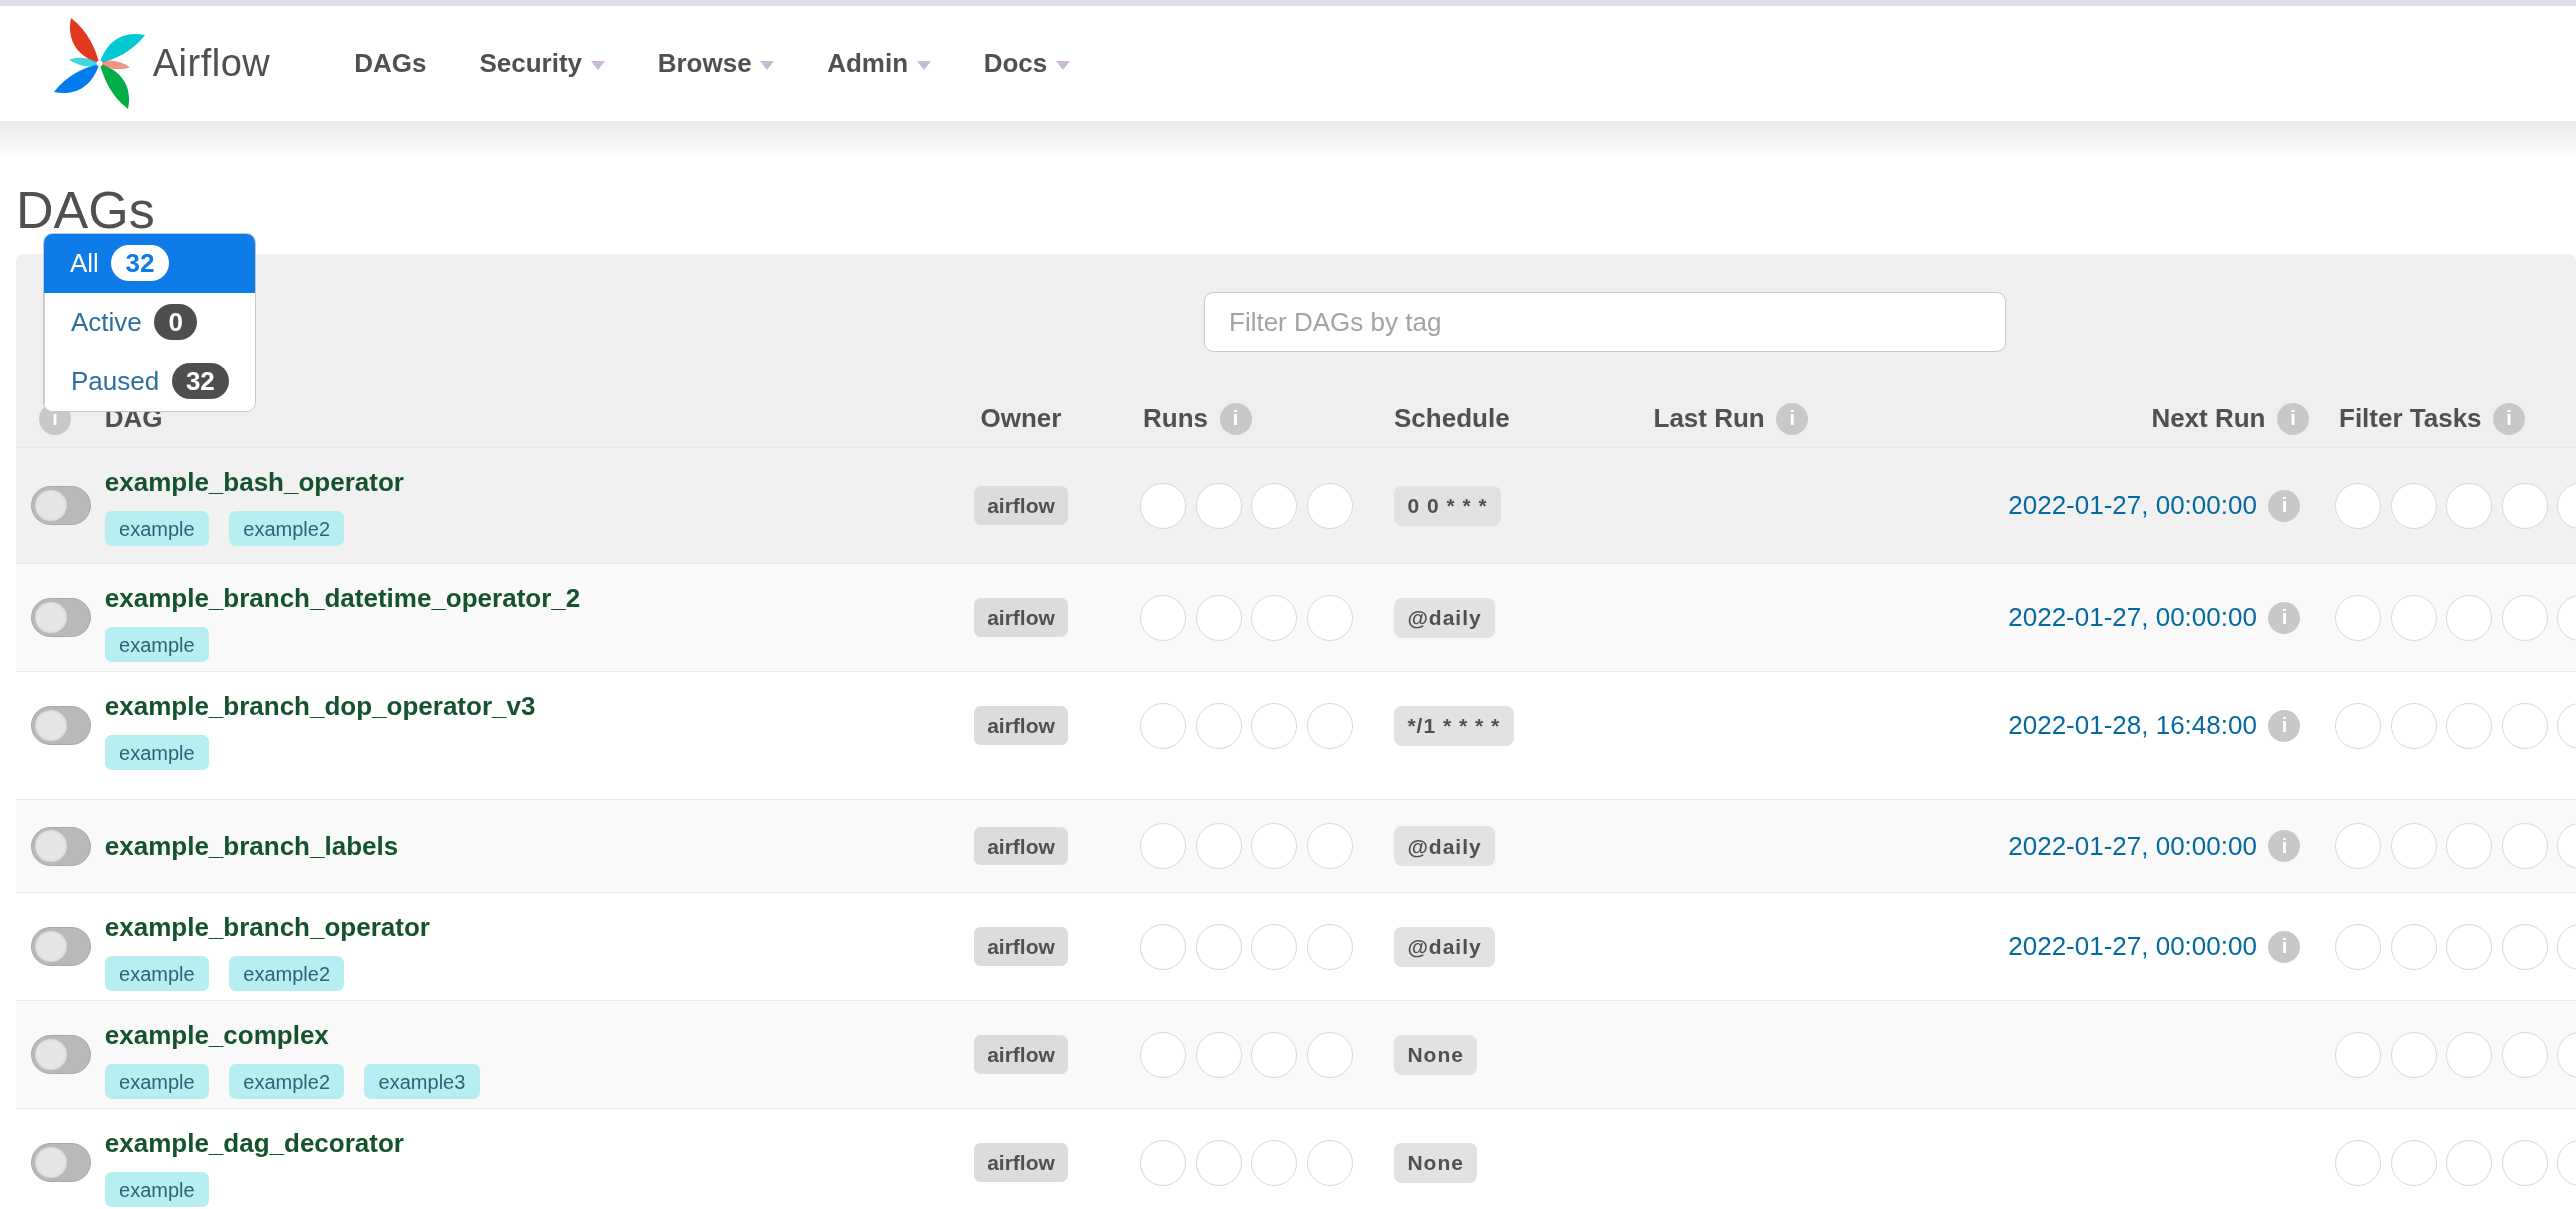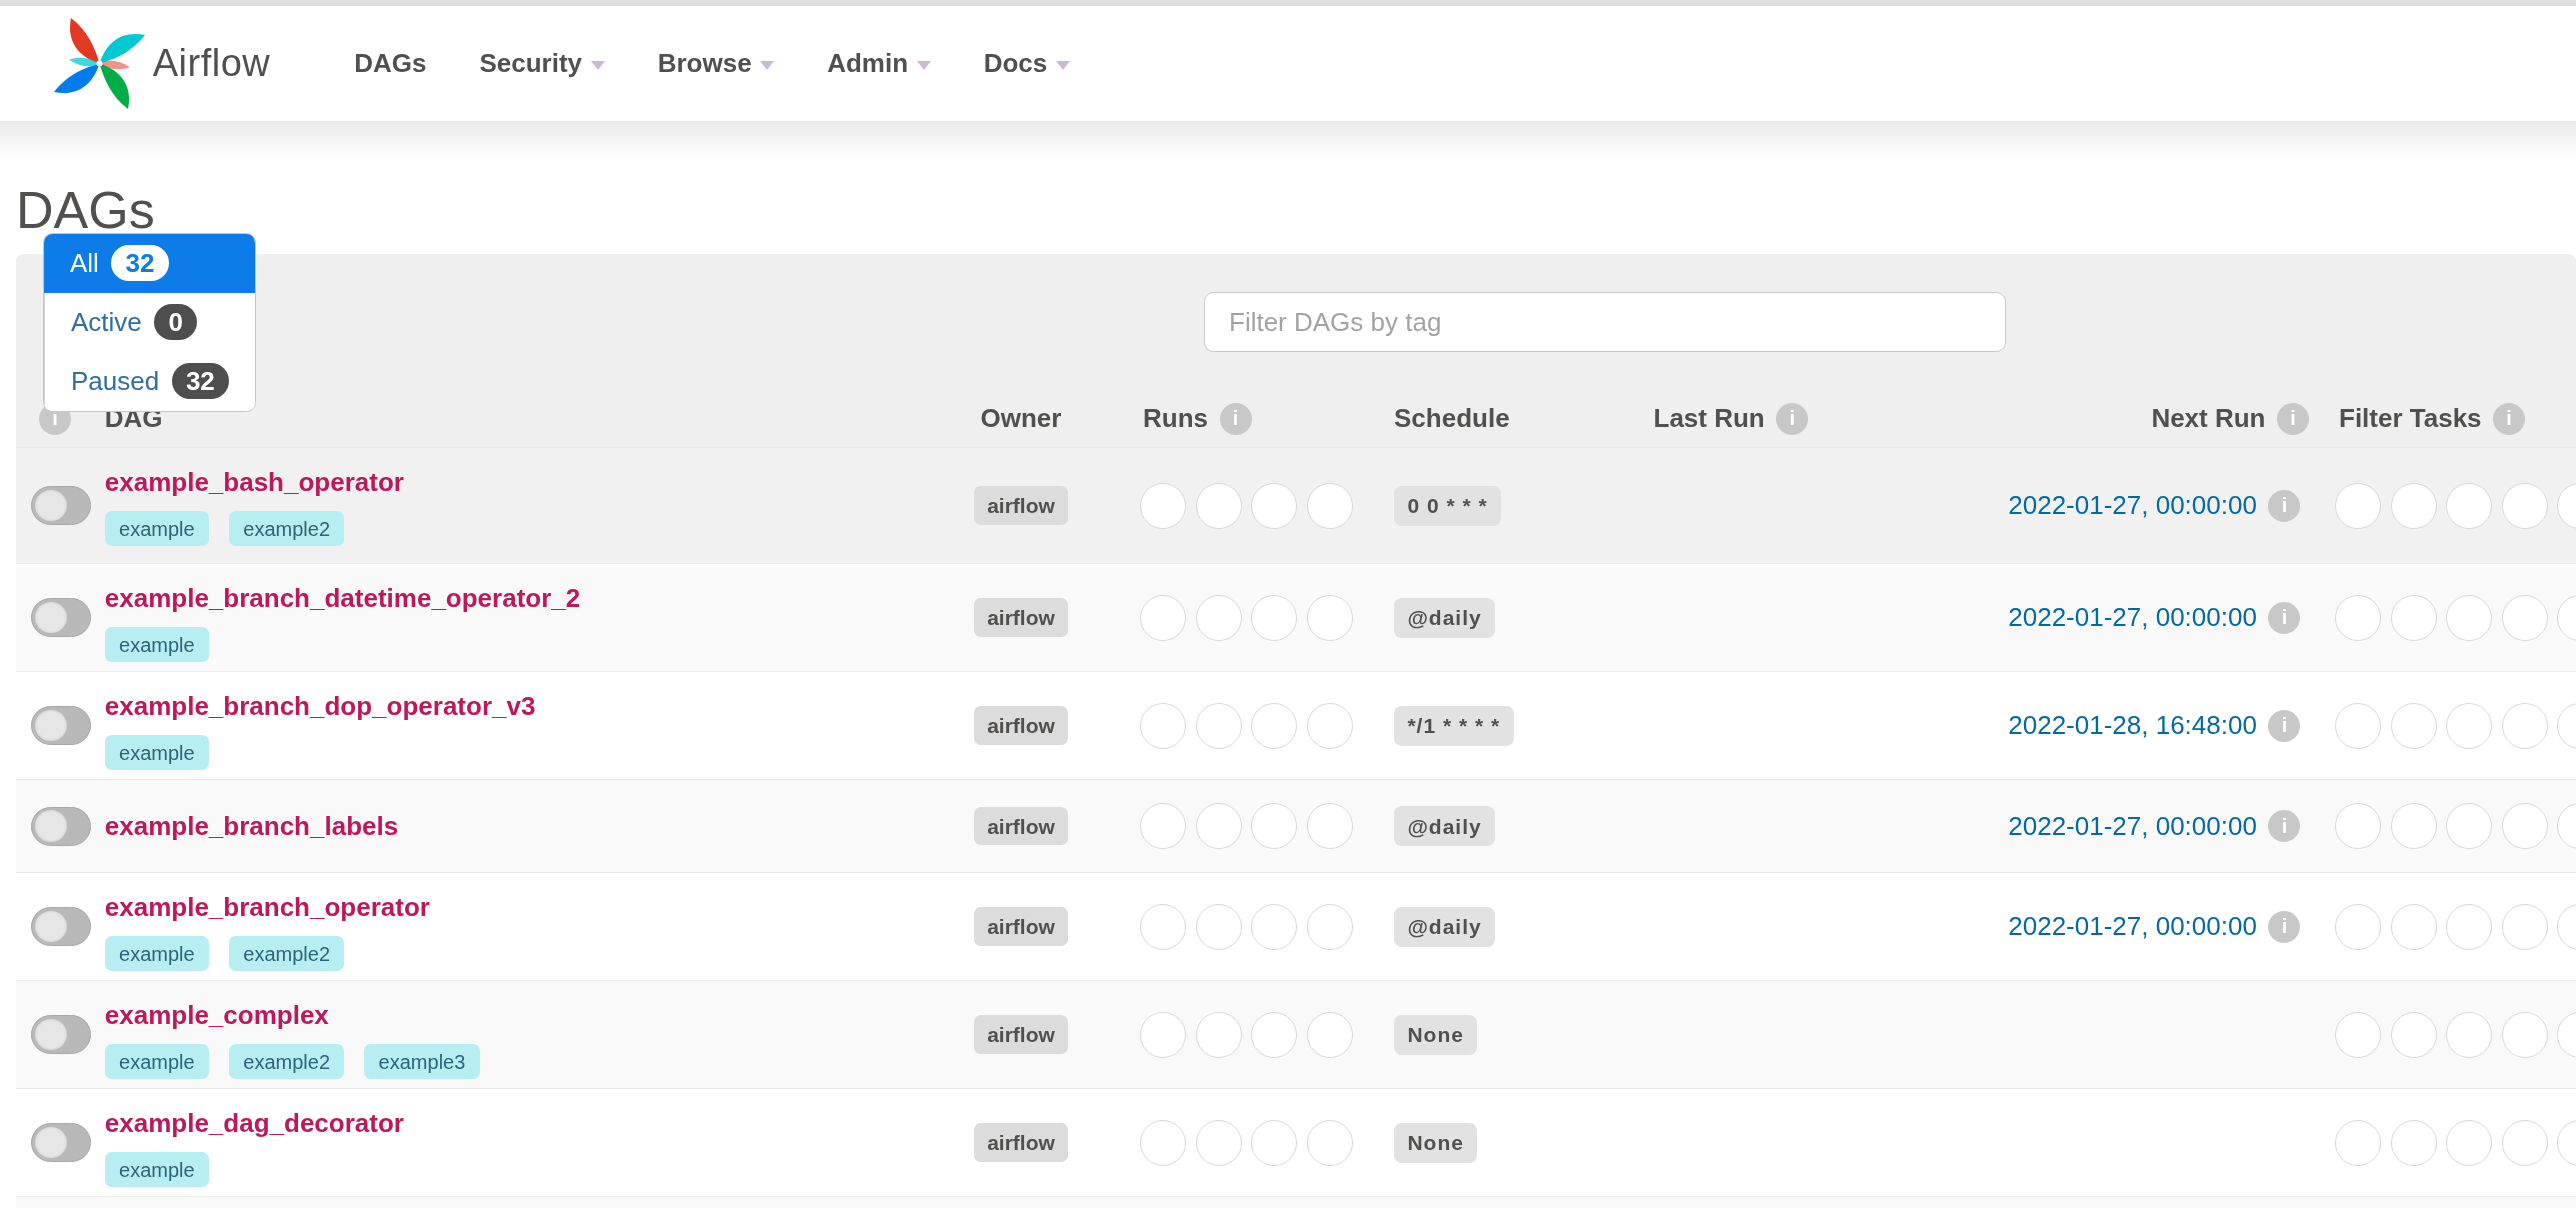--- a/index.html
+++ b/index.html
@@ -57,21 +57,21 @@
   .cell { display:flex; align-items:center; }
   .c-toggle { padding-left:15.3px; }
   .c-dag { flex-direction:column; align-items:flex-start; justify-content:flex-start; padding:19px 0 0 4.8px; }
   .c-dag.no-tags { justify-content:center; padding-top:0; }
   .c-owner { justify-content:center; }
   .c-runs { padding-left:52px; gap:9.5px; }
   .c-sched { padding-left:20px; }
   .c-next { justify-content:flex-end; gap:11.5px; padding-right:8.6px; }
   .c-recent { padding-left:26px; gap:9.5px; }
 
-  .dag-name { font-size:26px; font-weight:700; color:#be185d; text-decoration:none; line-height:30.5px; cursor:pointer; }
+  .dag-name { font-size:26px; font-weight:700; color:#14532d; text-decoration:none; line-height:30.5px; cursor:pointer; }
   .tag-row { display:flex; gap:20px; margin-top:13.4px; }
   .tag { background:#b7eef2; color:#2c6479; font-size:20px; font-weight:500; padding:7.6px 14.3px; border-radius:6.7px; line-height:1; cursor:pointer; }
   .owner-badge { background:#dcdcdc; color:#51504f; font-size:21px; font-weight:600; padding:8.6px 13.4px; border-radius:6.7px; line-height:1; }
   .schedule-badge { background:#e2e2e2; color:#51504f; font-size:21px; font-weight:700; padding:9.5px 13.4px; border-radius:7.6px; line-height:1; letter-spacing:1px; }
   .status-circle { width:46px; height:46px; border-radius:50%; background:#fff; border:1.9px solid #d8d8d8; flex:0 0 auto; cursor:pointer; }
   .next-run-text { font-size:26px; color:#0369a1; white-space:nowrap; }
   .info-icon { width:32px; height:32px; border-radius:50%; background:#c8c8c8; color:#fff; display:inline-flex; align-items:center; justify-content:center; font-size:20px; font-weight:700; flex:0 0 auto; font-style:normal; }
 
   .toggle { width:60px; height:39px; border-radius:953px; background:#b9b9b9; border:1px solid #a8a8a8; position:relative; cursor:pointer; flex:0 0 auto; }
   .toggle .knob { position:absolute; left:2.9px; top:2.9px; width:31.5px; height:31.5px; border-radius:50%; background:#e6e6e6; box-shadow:inset 0 0 2.9px rgba(0,0,0,0.15); }
@@ -282,21 +282,21 @@
           <span class="info-icon">i</span>
         </div>
         <div class="cell c-recent">
           <span class="status-circle"></span>
           <span class="status-circle"></span>
           <span class="status-circle"></span>
           <span class="status-circle"></span>
           <span class="status-circle"></span>
         </div>
       </div>
-      <div class="grid-row body-row row-striped" style="height: 93px;">
+      <div class="grid-row body-row row-striped" style="height: 93px; margin-top: 20px;">
         <div class="cell c-toggle">
           <div class="toggle">
             <span class="knob"></span>
           </div>
         </div>
         <div class="cell c-dag no-tags">
           <a class="dag-name">example_branch_labels</a>
         </div>
         <div class="cell c-owner">
           <span class="owner-badge">airflow</span>

